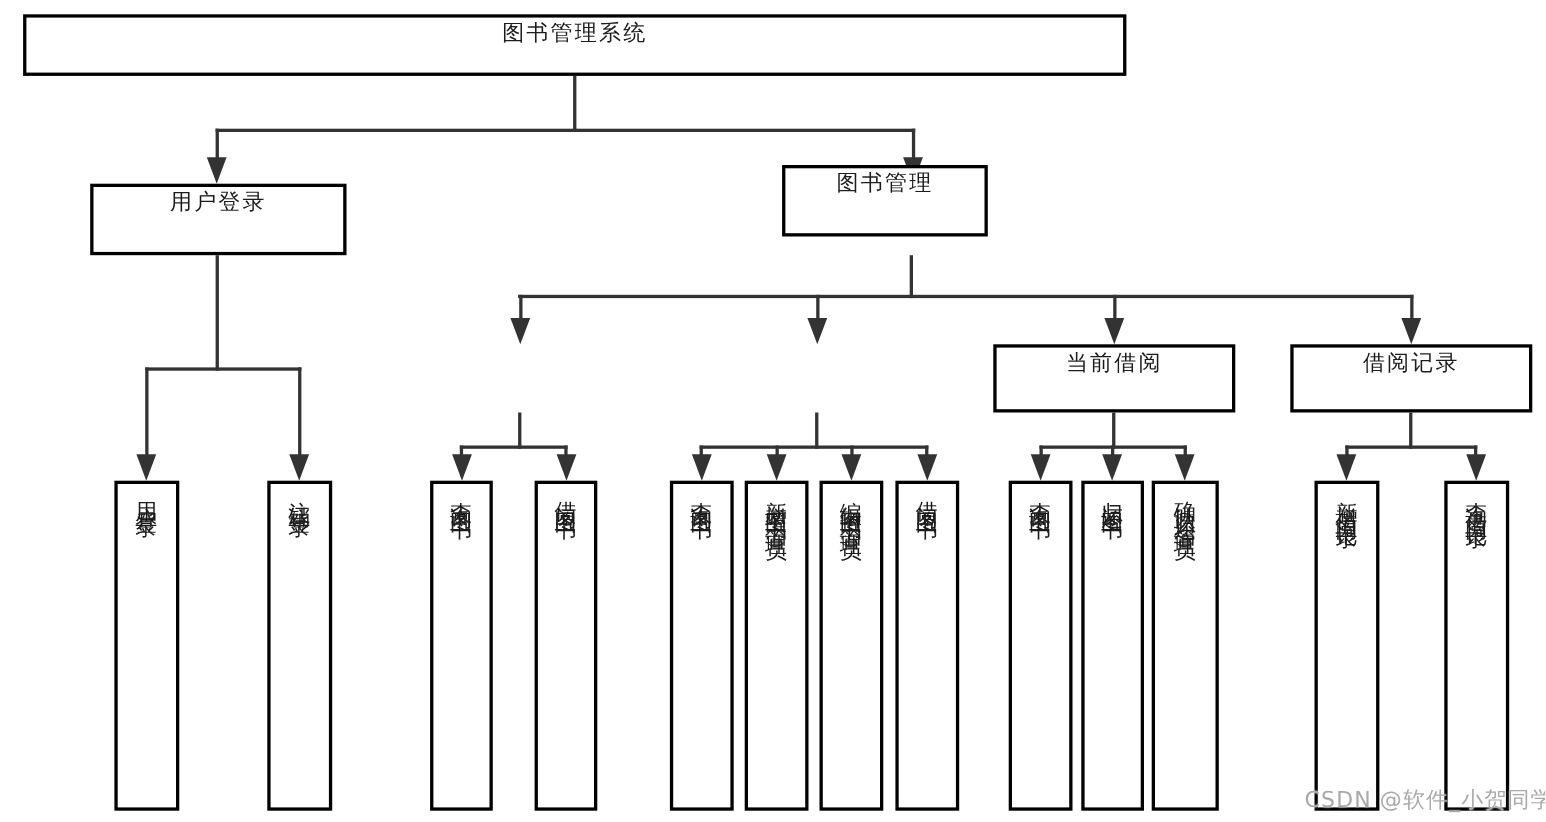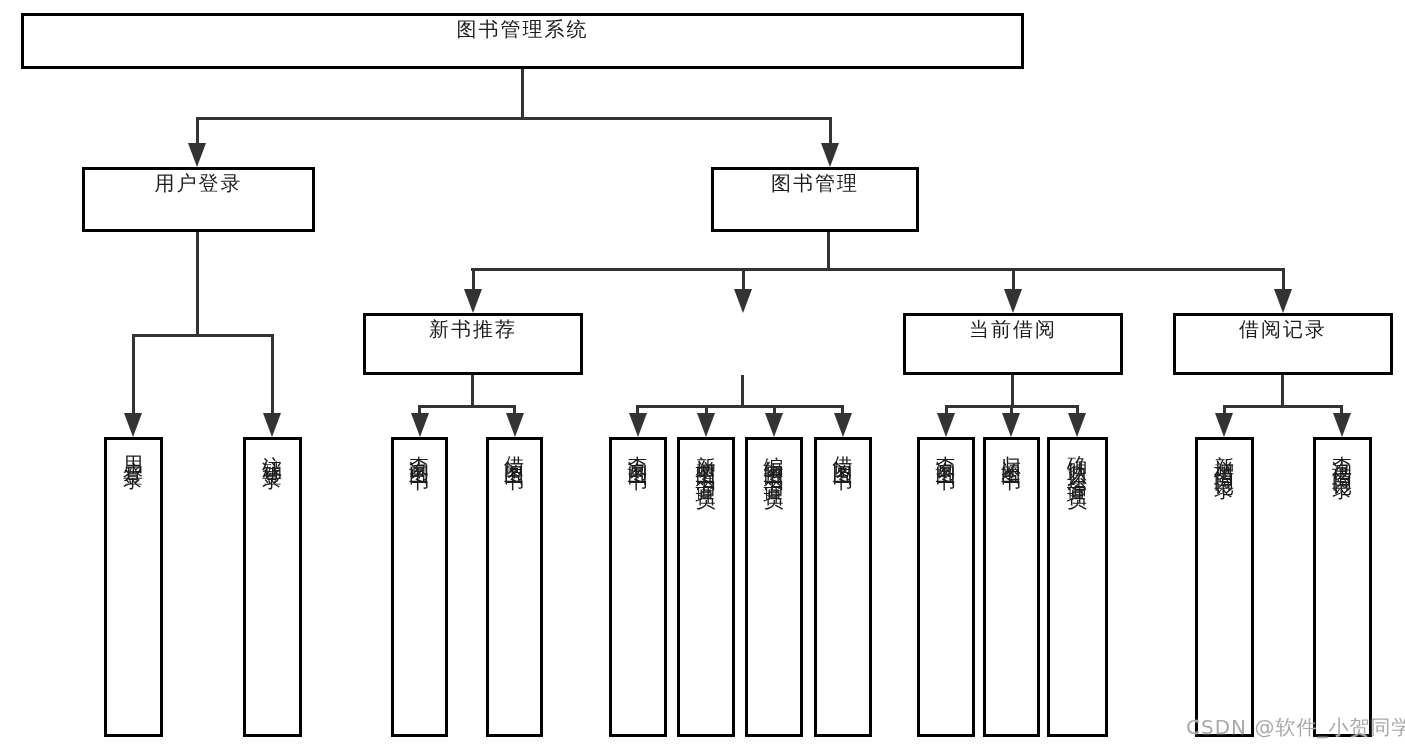--- a/index.html
+++ b/index.html
@@ -41,21 +41,21 @@
   <div class="vline" style="left:521px;top:69px;height:50px;"></div>
   <div class="hline" style="left:196px;top:117px;width:636px;"></div>
   <div class="vline" style="left:196px;top:117px;height:30px;"></div>
   <div class="arrow" style="left:188px;top:143px;"></div>
   <div class="vline" style="left:829px;top:117px;height:30px;"></div>
   <div class="arrow" style="left:821px;top:143px;"></div>
 
   <div class="node hnode" style="left:82px;top:167px;width:233px;height:65px;">
     <span>用户登录</span>
   </div>
-  <div class="node hnode" style="left:711px;top:167px;width:208px;height:65px;">
+  <div class="node hnode" style="left:711px;top:150px;width:187px;height:65px;">
     <span>图书管理</span>
   </div>
 
   <div class="vline" style="left:196px;top:232px;height:105px;"></div>
   <div class="hline" style="left:132px;top:334px;width:142px;"></div>
   <div class="vline" style="left:132px;top:334px;height:82px;"></div>
   <div class="arrow" style="left:124px;top:413px;"></div>
   <div class="vline" style="left:271px;top:334px;height:82px;"></div>
   <div class="arrow" style="left:263px;top:413px;"></div>
 
@@ -63,23 +63,20 @@
   <div class="hline" style="left:471px;top:268px;width:814px;"></div>
   <div class="vline" style="left:472px;top:268px;height:25px;"></div>
   <div class="arrow" style="left:464px;top:289px;"></div>
   <div class="vline" style="left:742px;top:268px;height:25px;"></div>
   <div class="arrow" style="left:734px;top:289px;"></div>
   <div class="vline" style="left:1012px;top:268px;height:25px;"></div>
   <div class="arrow" style="left:1004px;top:289px;"></div>
   <div class="vline" style="left:1282px;top:268px;height:25px;"></div>
   <div class="arrow" style="left:1274px;top:289px;"></div>
 
-  <div class="node hnode" style="left:363px;top:313px;width:220px;height:62px;">
-    <span>新书推荐</span>
-  </div>
   <div class="node hnode" style="left:903px;top:313px;width:220px;height:62px;">
     <span>当前借阅</span>
   </div>
   <div class="node hnode" style="left:1173px;top:313px;width:220px;height:62px;">
     <span>借阅记录</span>
   </div>
 
   <div class="vline" style="left:471px;top:375px;height:33px;"></div>
   <div class="hline" style="left:418px;top:405px;width:98px;"></div>
   <div class="vline" style="left:418px;top:405px;height:12px;"></div>

